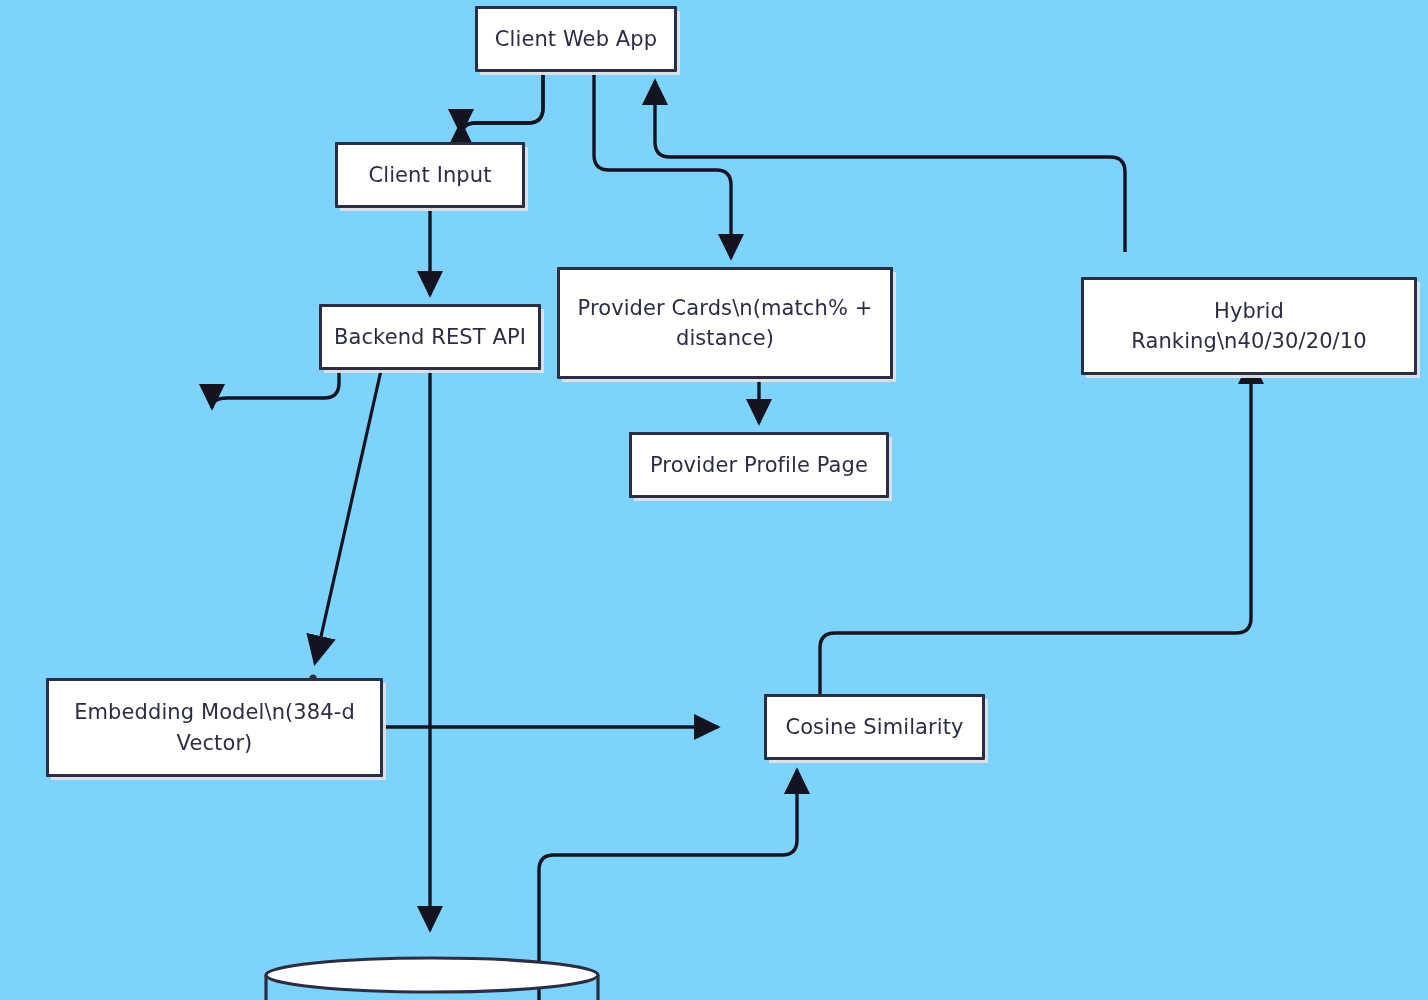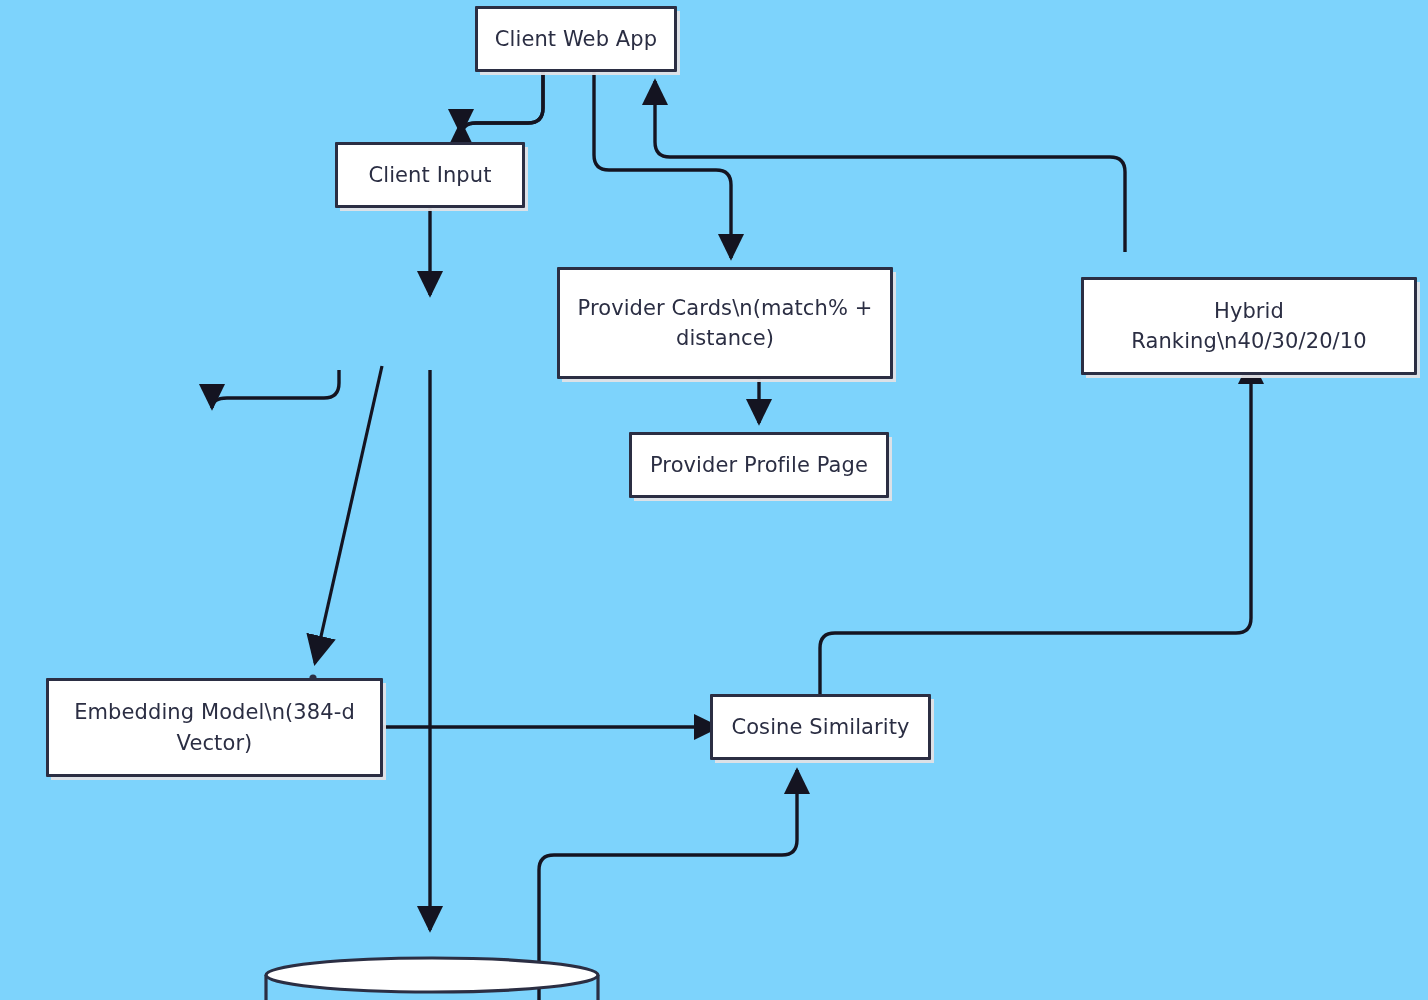--- a/index.html
+++ b/index.html
@@ -97,39 +97,42 @@
   </svg>
 
   <div class="node" style="left:475px; top:6px; width:202px; height:66px;">
     <span class="node-label">Client Web App</span>
   </div>
 
   <div class="node" style="left:335px; top:142px; width:190px; height:66px;">
     <span class="node-label">Client Input</span>
   </div>
 
+  <div class="node" style="left:319px; top:304px; width:222px; height:66px;">
+    <span class="node-label">Backend REST API</span>
+  </div>
 
 
   <div class="node" style="left:557px; top:267px; width:336px; height:112px;">
     <span class="node-label">Provider Cards\n(match% + distance)</span>
   </div>
 
   <div class="node" style="left:629px; top:432px; width:260px; height:66px;">
     <span class="node-label">Provider Profile Page</span>
   </div>
 
   <div class="node" style="left:1081px; top:252px; width:336px; height:98px;margin-top:25px;">
     <span class="node-label">Hybrid Ranking\n40/30/20/10</span>
   </div>
 
   <div class="node" style="left:46px; top:678px; width:337px; height:99px;">
     <span class="node-label">Embedding Model\n(384-d Vector)</span>
   </div>
 
-  <div class="node" style="left:710px; top:694px; width:221px; height:66px;">
+  <div class="node" style="left:764px; top:694px; width:221px; height:66px;">
     <span class="node-label">Cosine Similarity</span>
   </div>
 
   <div class="cyl" style="left:264px; top:955px; width:336px; height:45px;">
     <svg width="336" height="60" viewBox="0 0 336 60" xmlns="http://www.w3.org/2000/svg">
       <path d="M2,20 L2,60" stroke="#2b2e43" stroke-width="3.2" fill="none"></path>
       <path d="M334,20 L334,60" stroke="#2b2e43" stroke-width="3.2" fill="none"></path>
       <ellipse cx="168" cy="20" rx="166" ry="17" fill="#ffffff" stroke="#2b2e43" stroke-width="3.2"></ellipse>
     </svg>
   </div>

